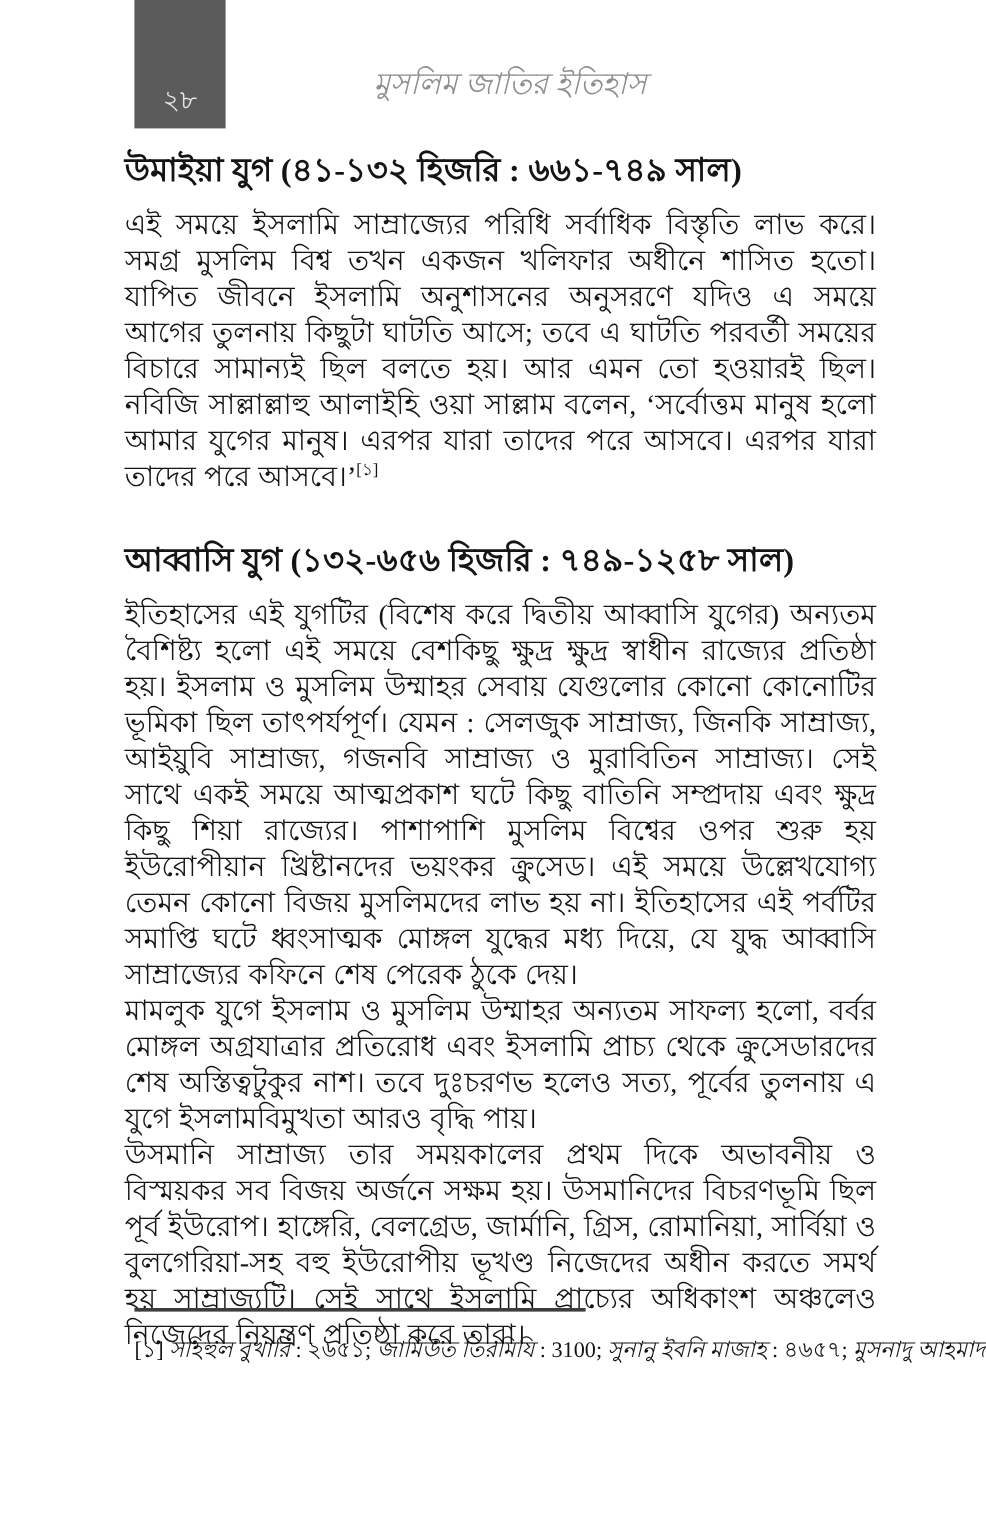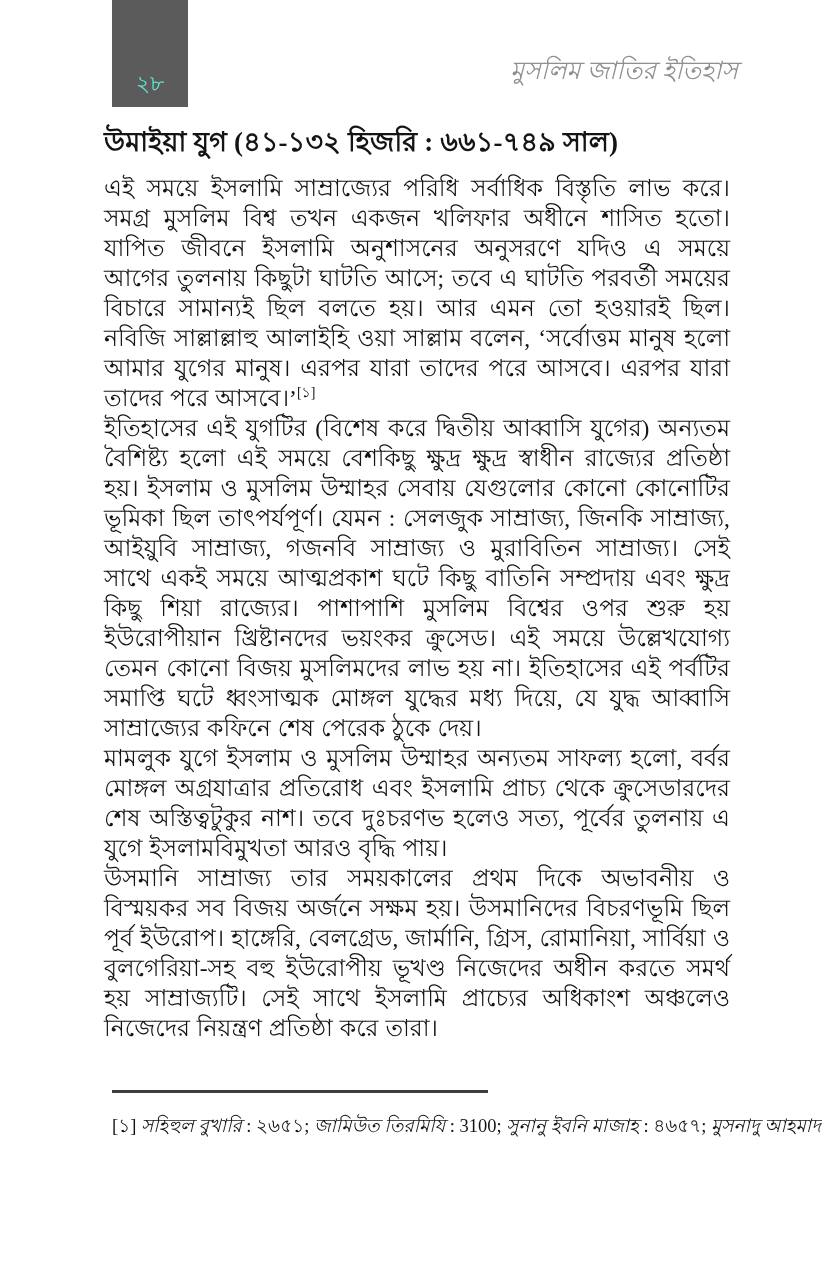--- a/index.html
+++ b/index.html
@@ -20,25 +20,25 @@
     color:var(--text);
   }
   .page-number-box{
     position:absolute;left:112px;top:0;
     width:76px;height:107px;
     background:var(--page-number-box);
     display:flex;align-items:flex-end;justify-content:center;
     padding-bottom:12px;
   }
   .page-number{
-    color:#5eead4;font-size:22px;line-height:1;
+    color:#e5e5e5;font-size:22px;line-height:1;
   }
   .running-title{
     position:absolute;left:112px;top:56px;
-    width:626px;text-align:right;
+    width:626px;text-align:center;
     color:var(--running-title);
     font-size:25px;font-style:italic;line-height:1.2;
   }
   .content{
     position:absolute;left:104px;top:0;
     width:626px;height:1270px;
     padding-top:126px;
   }
   .section-heading{
     font-size:27px;font-weight:bold;line-height:1.25;
@@ -80,20 +80,21 @@
   <div class="running-title">মুসলিম জাতির ইতিহাস</div>
 
   <div class="content">
 
     <div class="section">
       <h2 class="section-heading">উমাইয়া যুগ (৪১-১৩২ হিজরি : ৬৬১-৭৪৯ সাল)</h2>
       <p class="body-para"><span>এই সময়ে ইসলামি সাম্রাজ্যের পরিধি সর্বাধিক বিস্তৃতি লাভ করে। সমগ্র মুসলিম বিশ্ব তখন একজন খলিফার অধীনে শাসিত হতো। যাপিত জীবনে ইসলামি অনুশাসনের অনুসরণে যদিও এ সময়ে আগের তুলনায় কিছুটা ঘাটতি আসে; তবে এ ঘাটতি পরবর্তী সময়ের বিচারে সামান্যই ছিল বলতে হয়। আর এমন তো হওয়ারই ছিল। নবিজি সাল্লাল্লাহু আলাইহি ওয়া সাল্লাম বলেন, ‘সর্বোত্তম মানুষ হলো আমার যুগের মানুষ। এরপর যারা তাদের পরে আসবে। এরপর যারা তাদের পরে আসবে।’</span><sup class="footnote-marker-sup">[১]</sup></p>
     </div>
 
     <div class="section">
+      <h2 class="section-heading">আব্বাসি যুগ (১৩২-৬৫৬ হিজরি : ৭৪৯-১২৫৮ সাল)</h2>
       <p class="body-para">ইতিহাসের এই যুগটির (বিশেষ করে দ্বিতীয় আব্বাসি যুগের) অন্যতম বৈশিষ্ট্য হলো এই সময়ে বেশকিছু ক্ষুদ্র ক্ষুদ্র স্বাধীন রাজ্যের প্রতিষ্ঠা হয়। ইসলাম ও মুসলিম উম্মাহর সেবায় যেগুলোর কোনো কোনোটির ভূমিকা ছিল তাৎপর্যপূর্ণ। যেমন : সেলজুক সাম্রাজ্য, জিনকি সাম্রাজ্য, আইয়ুবি সাম্রাজ্য, গজনবি সাম্রাজ্য ও মুরাবিতিন সাম্রাজ্য। সেই সাথে একই সময়ে আত্মপ্রকাশ ঘটে কিছু বাতিনি সম্প্রদায় এবং ক্ষুদ্র কিছু শিয়া রাজ্যের। পাশাপাশি মুসলিম বিশ্বের ওপর শুরু হয় ইউরোপীয়ান খ্রিষ্টানদের ভয়ংকর ক্রুসেড। এই সময়ে উল্লেখযোগ্য তেমন কোনো বিজয় মুসলিমদের লাভ হয় না। ইতিহাসের এই পর্বটির সমাপ্তি ঘটে ধ্বংসাত্মক মোঙ্গল যুদ্ধের মধ্য দিয়ে, যে যুদ্ধ আব্বাসি সাম্রাজ্যের কফিনে শেষ পেরেক ঠুকে দেয়।</p>
     </div>
 
     <div class="section">
       <p class="body-para">মামলুক যুগে ইসলাম ও মুসলিম উম্মাহর অন্যতম সাফল্য হলো, বর্বর মোঙ্গল অগ্রযাত্রার প্রতিরোধ এবং ইসলামি প্রাচ্য থেকে ক্রুসেডারদের শেষ অস্তিত্বটুকুর নাশ। তবে দুঃচরণভ হলেও সত্য, পূর্বের তুলনায় এ যুগে ইসলামবিমুখতা আরও বৃদ্ধি পায়।</p>
     </div>
 
     <div class="section">
       <p class="body-para">উসমানি সাম্রাজ্য তার সময়কালের প্রথম দিকে অভাবনীয় ও বিস্ময়কর সব বিজয় অর্জনে সক্ষম হয়। উসমানিদের বিচরণভূমি ছিল পূর্ব ইউরোপ। হাঙ্গেরি, বেলগ্রেড, জার্মানি, গ্রিস, রোমানিয়া, সার্বিয়া ও বুলগেরিয়া-সহ বহু ইউরোপীয় ভূখণ্ড নিজেদের অধীন করতে সমর্থ হয় সাম্রাজ্যটি। সেই সাথে ইসলামি প্রাচ্যের অধিকাংশ অঞ্চলেও নিজেদের নিয়ন্ত্রণ প্রতিষ্ঠা করে তারা।</p>
     </div>

